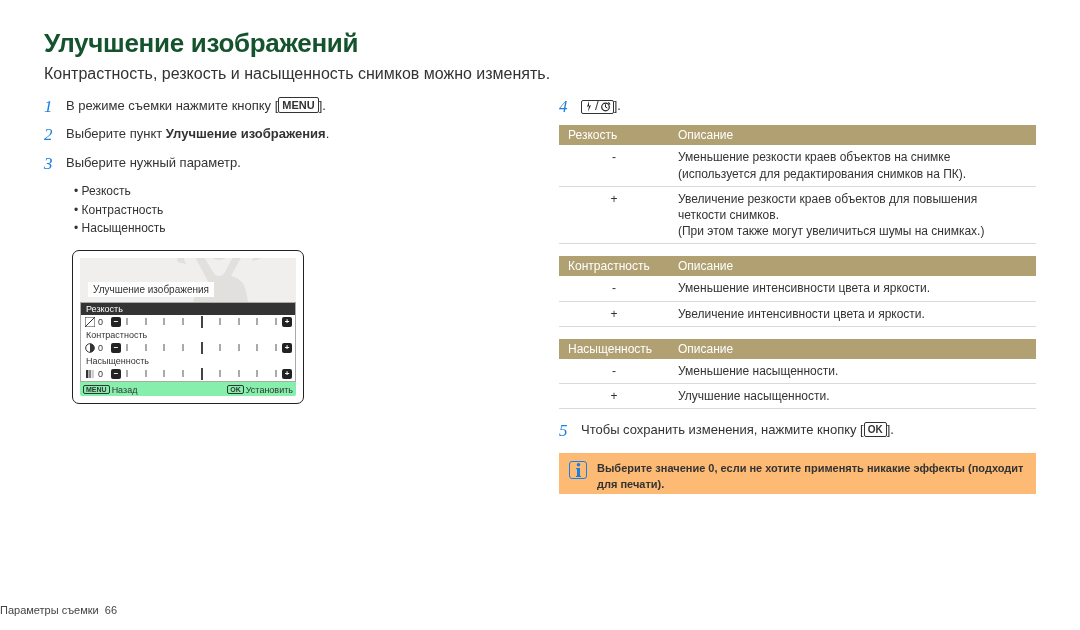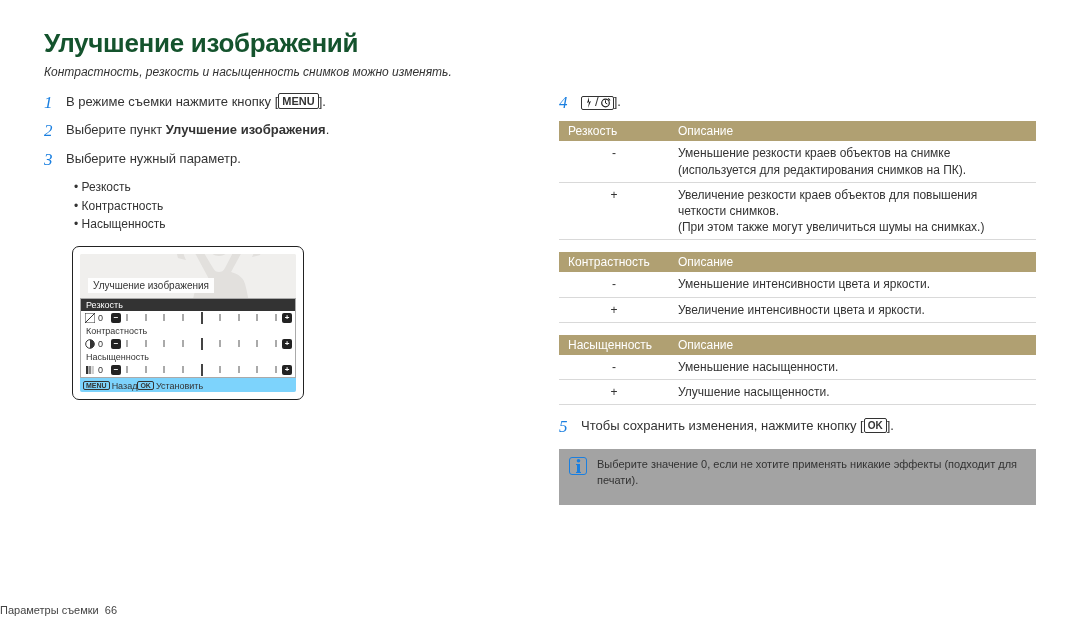--- a/index.html
+++ b/index.html
@@ -15,23 +15,22 @@
     position: relative;
   }
   h1 {
     font-size: 26px;
     color: #14532d;
     font-weight: bold;
     margin: 0 0 6px 0;
     letter-spacing: -0.3px;
   }
   .subtitle {
-    font-size: 12px;
+    font-size: 16px;
     margin: 0 0 14px 0;
-    font-style: italic;
   }
   .columns { display: flex; gap: 38px; }
   .col { flex: 1; min-width: 0; }
 
   .step { display: flex; margin-bottom: 8px; }
   .step-num {
     font-family: Georgia, 'Times New Roman', serif;
     font-style: italic;
     font-size: 17px;
     color: #1a7fe0;
@@ -126,24 +125,24 @@
   .slider-label.selected { background: #333; color: #fff; }
   .slider-bar-row { display: flex; align-items: center; padding: 1px 3px; gap: 3px; }
   .slider-icon { width: 11px; height: 11px; display:flex;align-items:center;justify-content:center;font-size:9px;}
   .slider-icon svg { display: block; }
   .slider-val { font-size: 9px; width: 10px; }
   .sq { width: 10px; height: 10px; background: #222; color:#fff; display:flex;align-items:center;justify-content:center;font-size:8px;font-weight:bold;border-radius:2px;}
   .ticks { flex: 1; display:flex; justify-content:space-between; align-items:center; padding: 0 2px;}
   .tick { width:2px; height:7px; background:#aaa; }
   .tick.mid { height:12px; background:#444; }
   .screen-footer {
-    display:flex; justify-content: flex-start;
+    display:flex; justify-content: space-between;
     padding: 3px 3px 1px;
     font-size: 9px;
-    background:#7dd3fc;
+    background:#86efac;
   }
   .screen-footer span { display:flex; align-items:center; gap:2px;}
   .mini-menu { border:1px solid #333; border-radius:2px; padding:0 2px; font-size:7px; font-weight:bold;}
   .mini-ok { border:1px solid #333; border-radius:2px; padding:0 2px; font-size:7px; font-weight:bold;}
 
   
   table.param {
     border-collapse: collapse;
     width: 100%;
     font-size: 12px;
@@ -162,25 +161,26 @@
     padding: 4px 9px;
     border-bottom: 1px solid #d9d9d9;
     vertical-align: top;
     line-height: 1.35;
   }
   table.param td:first-child { text-align: center; width: 110px; }
 
   .note {
     display: flex;
     gap: 10px;
-    background: #a3a3a3;
-    padding: 8px 10px 17px;
+    background: #fdba74;
+    padding: 8px 10px 2px;
     margin-top: 12px;
     font-size: 11px;
     line-height: 1.4;
+    font-weight: bold;
   }
   .note-icon {
     width: 18px; height: 18px;
     border: 1.5px solid #1a7fe0;
     border-radius: 3px;
     display:flex;align-items:center;justify-content:center;
     flex-shrink:0;
   }
   .note-icon svg { display:block; }
 

